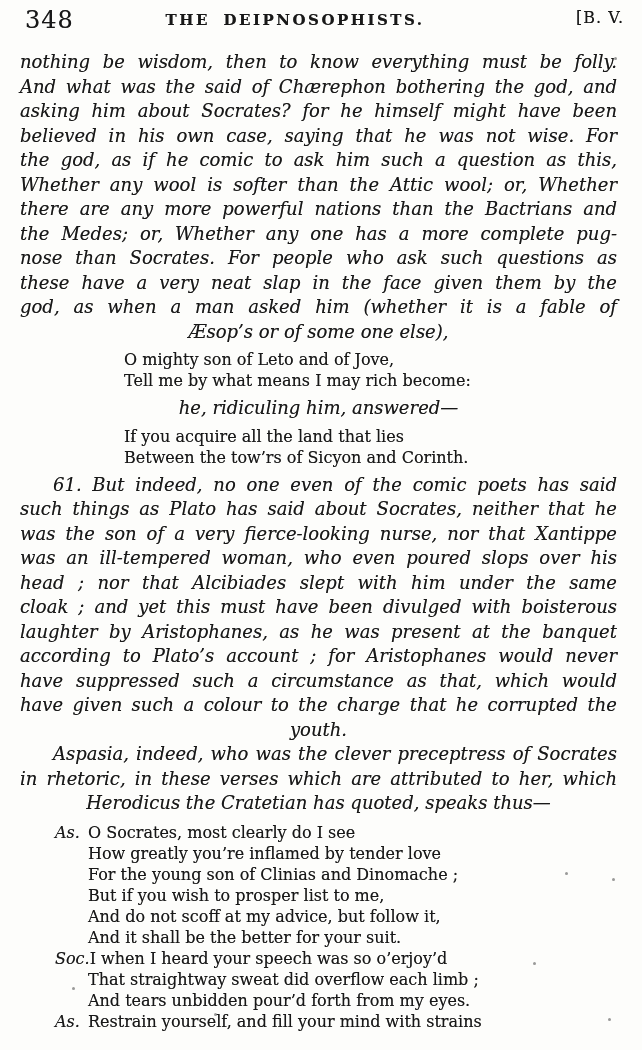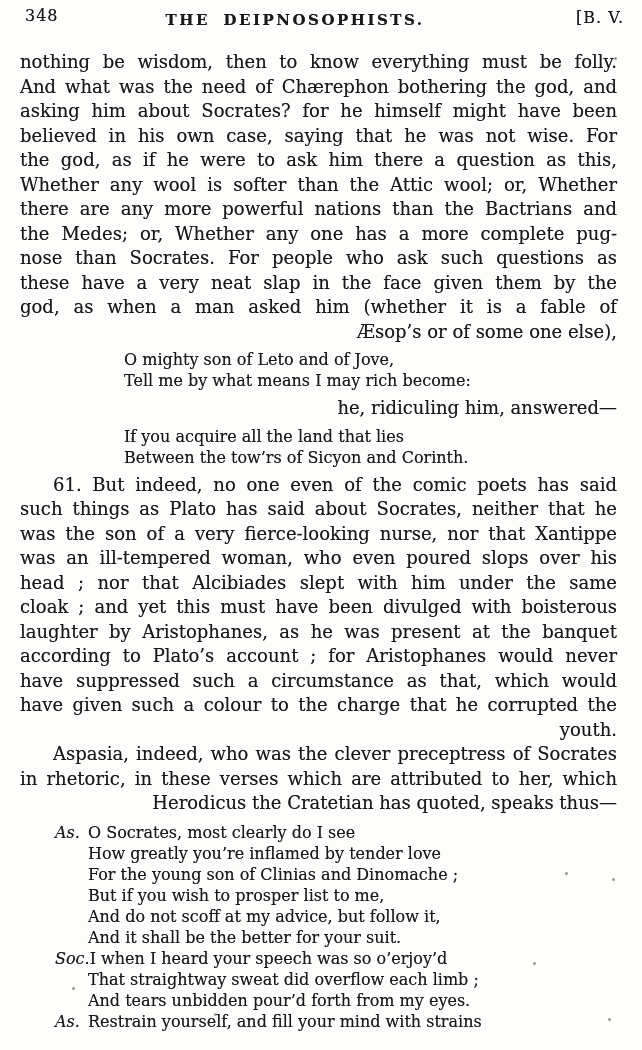--- a/index.html
+++ b/index.html
@@ -17,41 +17,41 @@
     text-shadow: 0 0 0.5px rgba(25,25,25,0.55);
   }
   
   .header {
     position: relative;
     padding: 9px 22px 0 25px;
     height: 28px;
   }
   .page-number {
     position: absolute; left: 25px; top: 6px;
-    font-size: 16px; letter-spacing: 1px;
+    font-size: 24px; letter-spacing: 1px;
   }
   .running-title {
     position: absolute; left: 0; right: 0; top: 11px;
     text-align: center;
     font-size: 15px; font-weight: bold;
     letter-spacing: 2.5px; word-spacing: 6px;
     transform: translateX(-26px);
   }
   .book-ref {
     position: absolute; right: 18px; top: 8px;
     font-size: 16px; letter-spacing: 1px;
   }
   
   .content {
     margin-top: 13px;
     padding: 0 25px 0 20px; 
   }
   .block { margin: 0; }
-  .prose { font-size: 18px; line-height: 24.5px; }
-  .pline { text-align: right; }
+  .prose { font-size: 18px; line-height: 24.5px; font-style: italic; }
+  .pline { text-align: center; }
   .pline.just { text-align: justify; text-align-last: justify; }
   .findent { text-indent: 33px; }
   .verse {
     margin: 5px 0 5px 104px;
     font-size: 16px; line-height: 21px;
   }
   .dialogue {
     margin: 6px 0 0 35px;
     font-size: 16px; line-height: 21px;
   }
@@ -73,24 +73,24 @@
 
 <div class="page">
   <div class="header">
     <div class="page-number">348</div>
     <div class="running-title">THE DEIPNOSOPHISTS.</div>
     <div class="book-ref">[B. V.</div>
   </div>
   <div class="content">
       <div class="block prose">
         <div class="pline just">nothing be wisdom, then to know everything must be folly.</div>
-        <div class="pline just">And what was the need of Chærephon bothering the god, and</div>
+        <div class="pline just">And what was the said of Chærephon bothering the god, and</div>
         <div class="pline just">asking him about Socrates? for he himself might have been</div>
         <div class="pline just">believed in his own case, saying that he was not wise.  For</div>
-        <div class="pline just">the god, as if he were to ask him there a question as this,</div>
+        <div class="pline just">the god, as if he comic to ask him such a question as this,</div>
         <div class="pline just">Whether any wool is softer than the Attic wool; or, Whether</div>
         <div class="pline just">there are any more powerful nations than the Bactrians and</div>
         <div class="pline just">the Medes; or, Whether any one has a more complete pug-</div>
         <div class="pline just">nose than Socrates.  For people who ask such questions as</div>
         <div class="pline just">these have a very neat slap in the face given them by the</div>
         <div class="pline just">god, as when a man asked him (whether it is a fable of</div>
         <div class="pline">Æsop’s or of some one else),</div>
       </div>
       <div class="block verse">
         <div class="vline">O mighty son of Leto and of Jove,</div>

